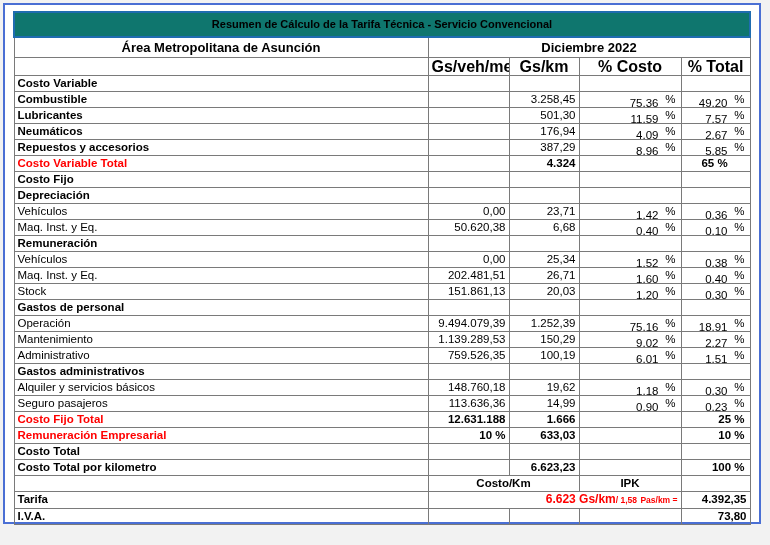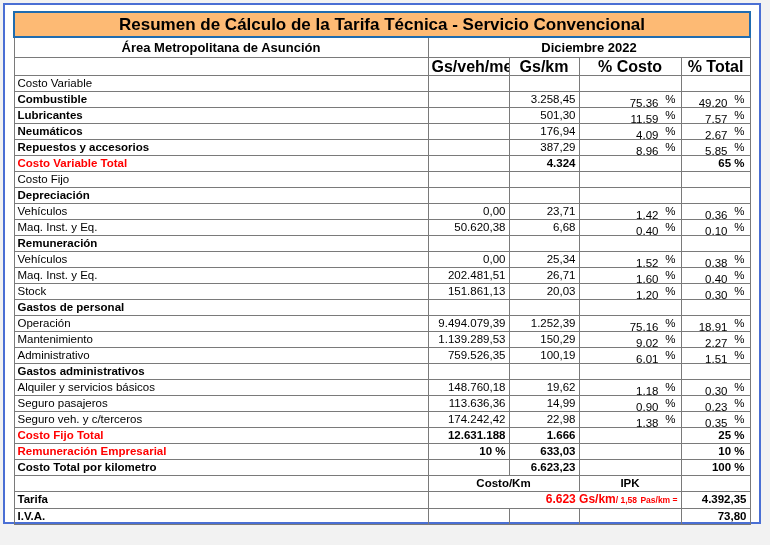--- a/index.html
+++ b/index.html
@@ -38,44 +38,44 @@
   }
   
   col.c-label{width:414px;}
   col.c-veh{width:81px;}
   col.c-km{width:70px;}
   col.c-pc{width:102px;}
   col.c-pt{width:69px;}
 
   
   tr.title td{
-    background:#fdba74;
+    background:#0f766e;
     border:2px solid #1f6cb0;
     text-align:center;
     font-weight:bold;
-    font-size:17px;
+    font-size:11px;
     height:25px;
     color:#000;
   }
   tr.subhead td{
     text-align:center;
     font-weight:bold;
     font-size:13px;
     height:20px;
     border:1px solid #7a7a7a;
   }
   tr.colhead td{
     text-align:center;
     font-weight:bold;
     font-size:16px;
     height:18px;
   }
   tr.colhead td.blank{border-right:1px solid #7a7a7a;}
 
-  .lvl1{font-weight:normal;padding-left:2px;}
+  .lvl1{font-weight:bold;padding-left:2px;}
   .lvl2{font-weight:bold;padding-left:60px;}
   .lvl3{padding-left:216px;font-weight:normal;}
   .redtot{color:#ff0000;font-weight:bold;padding-left:116px;}
   .num{text-align:right;font-variant-numeric:tabular-nums;}
   .numb{text-align:right;font-weight:bold;}
   .thickline td{border-top:2px solid #555;}
   .bold{font-weight:bold;}
   .ctr{text-align:center;font-weight:bold;}
   .tarifa-red{color:#ff0000;font-weight:bold;text-align:right;font-size:12px;}
   .tarifa-red .small{font-size:8.5px;font-weight:bold;}
@@ -169,21 +169,21 @@
             <td class="pct-cell" style="height: 16px;">
               <span class="pct-val">5,85</span>
               <span class="pct-sym">%</span>
             </td>
           </tr>
           <tr class="thickline">
             <td class="redtot">Costo Variable Total</td>
             <td class="numb"></td>
             <td class="numb">4.324</td>
             <td class="pct-cell" style="height: 16px;"></td>
-            <td class="numb" style="padding-right: 5px;">65 %</td>
+            <td class="numb" style="padding-right: 5px; text-align: center;">65 %</td>
           </tr>
           <tr>
             <td class="lvl1">Costo Fijo</td>
             <td class="num"></td>
             <td class="num"></td>
             <td class="pct-cell" style="height: 16px;"></td>
             <td class="pct-cell" style="height: 16px;"></td>
           </tr>
           <tr>
             <td class="lvl2">Depreciación</td>
@@ -333,49 +333,43 @@
           <tr>
             <td class="lvl3">Seguro  pasajeros</td>
             <td class="num">113.636,36</td>
             <td class="num">14,99</td>
             <td class="pct-cell" style="height: 16px;">
               <span class="pct-val">0,90</span>
               <span class="pct-sym">%</span>
             </td>
             <td class="pct-cell" style="height: 16px;">
               <span class="pct-val">0,23</span>
-              <span class="pct-sym">%</span>
-            </td>
-          </tr>
-          <tr>
-            <td class="lvl3">Seguro  veh.  y  c/terceros</td>
-            <td class="num">174.242,42</td>
-            <td class="num">22,98</td>
-            <td class="pct-cell" style="height: 16px;">
-              <span class="pct-val">1,38</span>
-              <span class="pct-sym">%</span>
-            </td>
-            <td class="pct-cell" style="height: 16px;">
-              <span class="pct-val">0,35</span>
               <span class="pct-sym">%</span>
             </td>
           </tr>
           <tr class="thickline">
             <td class="redtot">Costo Fijo Total</td>
             <td class="numb">12.631.188</td>
             <td class="numb">1.666</td>
             <td class="pct-cell" style="height: 16px;"></td>
             <td class="numb" style="padding-right: 5px;">25 %</td>
           </tr>
           <tr class="thickline">
             <td class="redtot">Remuneración Empresarial</td>
             <td class="numb">10 %</td>
             <td class="numb">633,03</td>
             <td class="pct-cell" style="height: 16px;"></td>
             <td class="numb" style="padding-right: 5px;">10 %</td>
+          </tr>
+          <tr>
+            <td class="lvl1">Costo Total</td>
+            <td class="num"></td>
+            <td class="num"></td>
+            <td class="pct-cell" style="height: 16px;"></td>
+            <td class="pct-cell" style="height: 16px;"></td>
           </tr>
           <tr class="thickline">
             <td class="lvl2">Costo Total por kilometro</td>
             <td class="numb"></td>
             <td class="numb">6.623,23</td>
             <td class="pct-cell" style="height: 16px;"></td>
             <td class="numb" style="padding-right: 5px;">100 %</td>
           </tr>
         </tbody>
       <tfoot>

